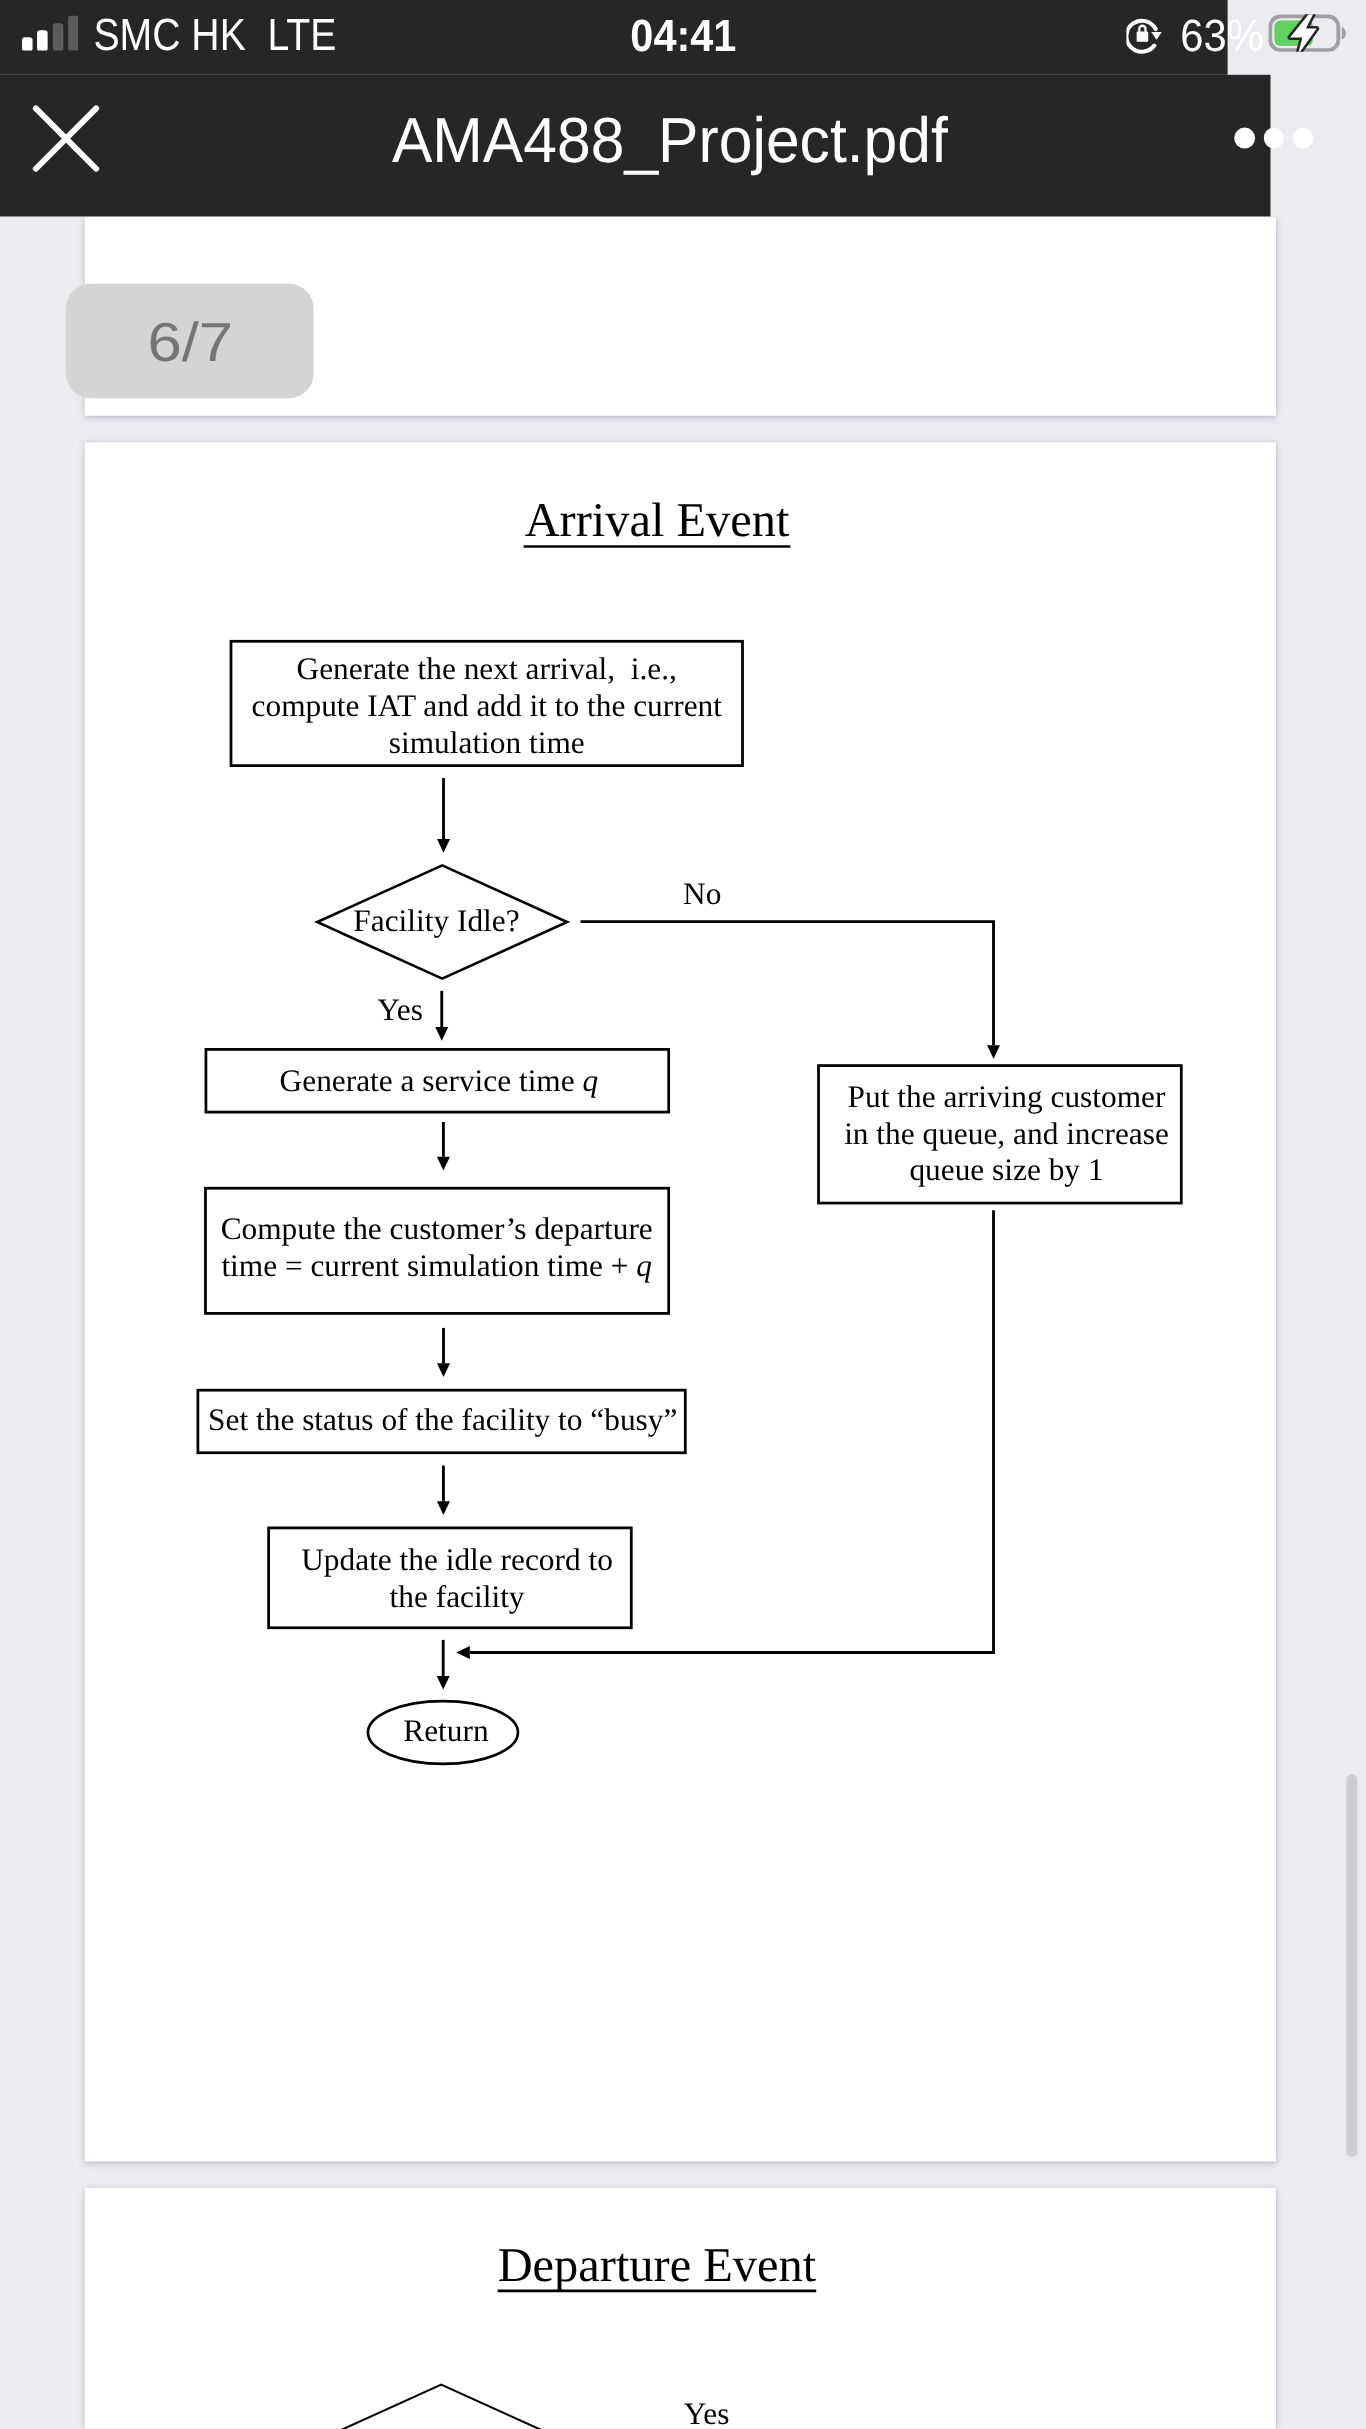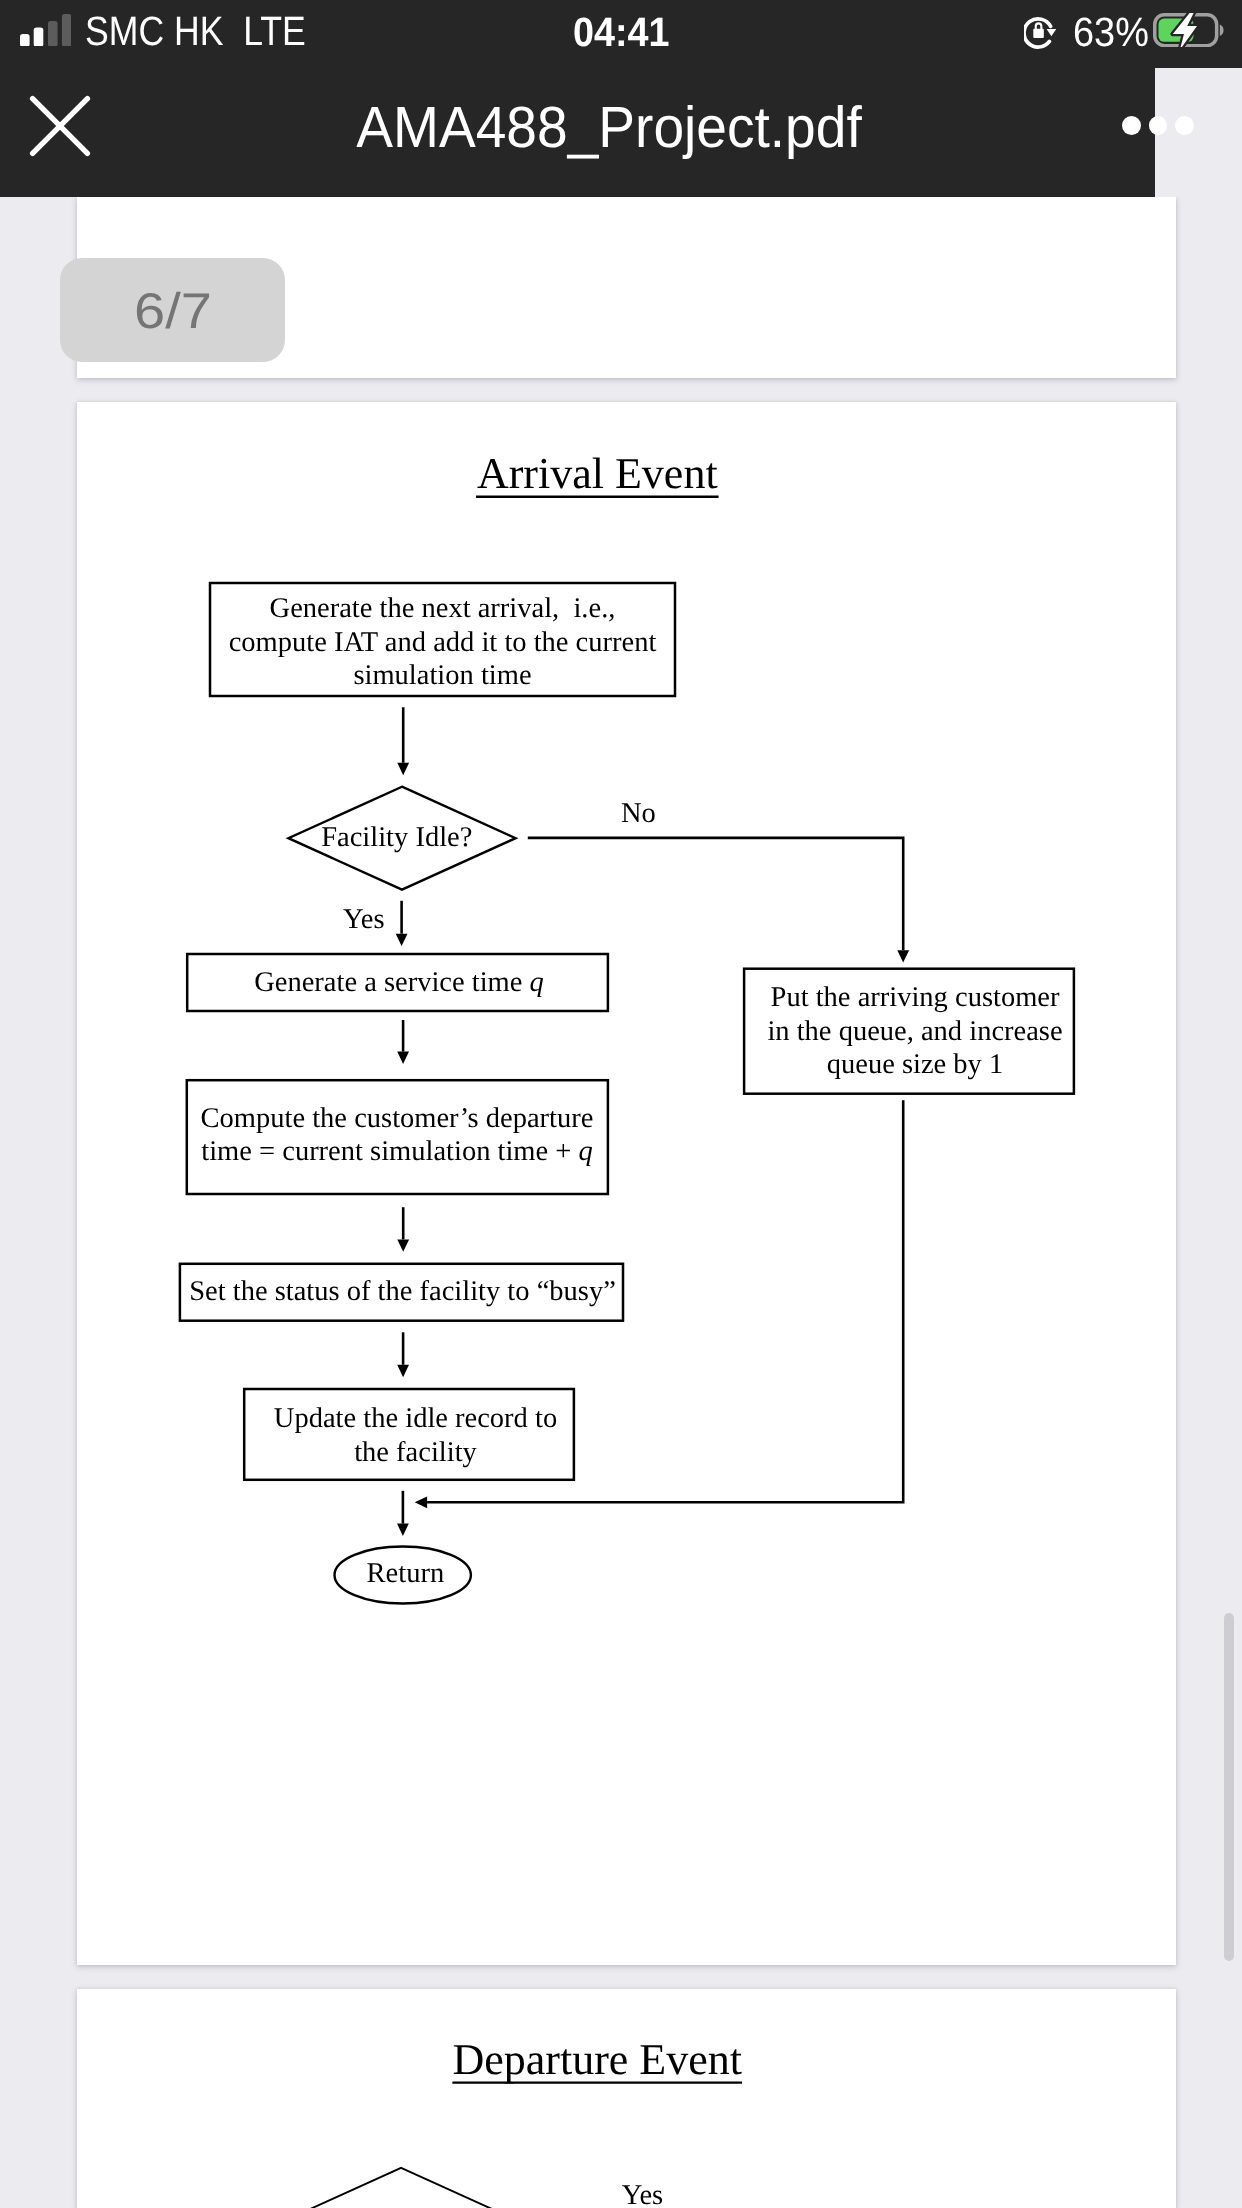--- a/index.html
+++ b/index.html
@@ -3,42 +3,42 @@
 <meta charset="utf-8">
 <title>PDF Viewer</title>
 <style>
   html,body{margin:0;padding:0;}
   body{width:1242px;height:2208px;overflow:hidden;background:#ebebf0;
        font-family:"Liberation Sans",sans-serif;-webkit-font-smoothing:antialiased;text-rendering:geometricPrecision;}
   .sb-carrier,.sb-time,.sb-batt-pct,.nav-title,.badge-txt{backface-visibility:hidden;}
   .screen{position:relative;width:1242px;height:2208px;overflow:hidden;background:#ebebf0;}
 
   
-  .statusbar{position:absolute;left:0;top:0;width:1242px;height:68px;background:#262626;}
+  .statusbar{position:absolute;left:0;top:0;width:1116px;height:68px;background:#262626;}
   .sig{position:absolute;left:19.7px;top:13.6px;width:51.5px;height:32.8px;}
   .sb-carrier{position:absolute;left:84.8px;top:30.6px;font-size:41px;line-height:0;color:#fff;
               white-space:pre;transform-origin:0 50%;transform:scaleX(0.868);}
   .sb-time{position:absolute;left:572.9px;top:32.1px;font-size:41px;line-height:0;font-weight:bold;color:#fff;
            white-space:pre;transform-origin:0 50%;transform:scaleX(0.92);}
   .rotlock{position:absolute;left:1024px;top:10px;width:41px;height:41px;}
   .sb-batt-pct{position:absolute;left:1072.9px;top:31.9px;font-size:41px;line-height:0;color:#fff;
                white-space:pre;transform-origin:0 50%;transform:scaleX(0.925);}
   .batt{position:absolute;left:1153.2px;top:12.7px;width:72.5px;height:34.4px;}
 
   
   .navbar{position:absolute;left:0;top:68px;width:1155px;height:129px;background:#262626;}
   .close-btn{position:absolute;left:27.1px;top:24.5px;width:66px;height:66px;}
   .nav-title{position:absolute;left:608.5px;top:59.5px;font-size:58px;line-height:0;color:#fff;white-space:pre;
              transform:translateX(-50%) scaleX(0.95);}
   .more-btn{position:absolute;left:1122.1px;top:48.1px;width:72px;height:18.9px;}
   .more-dot{position:absolute;top:0;width:18.9px;height:18.9px;border-radius:50%;background:#fff;}
 
   
   .content{position:absolute;left:0;top:197px;width:1242px;height:2011px;background:#ebebf0;overflow:hidden;}
-  .page{position:absolute;left:77px;width:1083px;background:#fff;box-shadow:0 2px 6px rgba(110,110,130,0.30), 0 0 3px rgba(110,110,130,0.18);padding-left:16px;}
+  .page{position:absolute;left:77px;width:1083px;background:#fff;box-shadow:0 2px 6px rgba(110,110,130,0.30), 0 0 3px rgba(110,110,130,0.18);}
   .page1{top:0;height:181px;}
   .page2{top:204.8px;height:1563px;}
   .page3{top:1791.8px;height:220px;}
   .badge{position:absolute;left:60.4px;top:60.7px;width:224.6px;height:104px;border-radius:22px;background:#d4d4d4;}
   .badge-txt{position:absolute;left:50%;top:53.1px;transform:translateX(-50%) scaleX(1.12);line-height:0;
              color:#757575;font-size:50px;white-space:pre;}
   .scrollbar{position:absolute;left:1224px;top:1416px;width:10px;height:348px;border-radius:5px;background:#cdcdd3;}
 
   
   .flow{position:absolute;left:0;top:0;}

